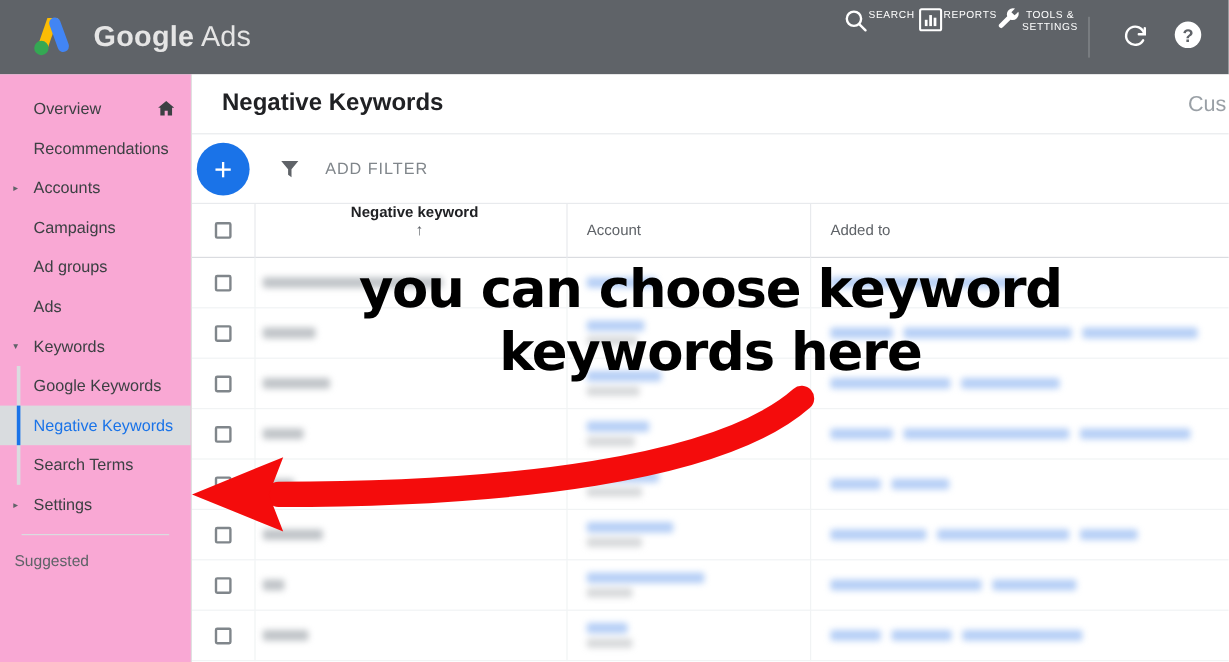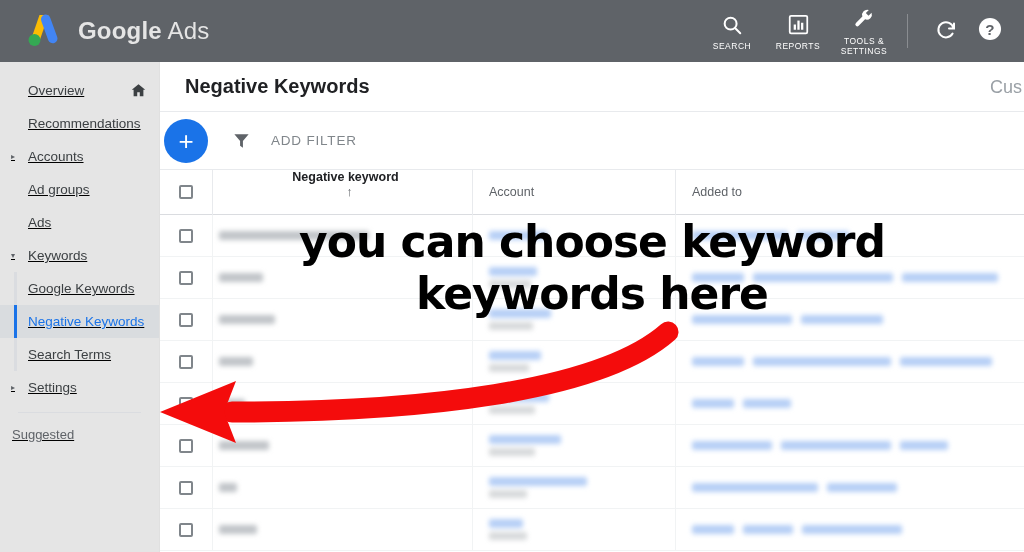--- a/index.html
+++ b/index.html
@@ -26,45 +26,44 @@
     font-size: 24px; letter-spacing: .2px;
   }
   .brand-text .b-g { font-weight: 700; }
   .brand-text .b-a { font-weight: 400; }
 
   .top-actions {
     margin-left: auto; display: flex; align-items: center;
     height: 62px; padding-right: 12px;
   }
   .top-action {
-    display: flex; flex-direction: column; justify-content: center;
+    display: flex; flex-direction: row; justify-content: center;
     color: #ffffff; width: 66px; height: 55px; cursor: pointer;
   }
   .top-action .ic { height: 26px; display: flex; align-items: center; justify-content: center; }
   .top-action .lbl {
     font-size: 8.5px; letter-spacing: .5px; margin-top: 3px;
     text-align: center; line-height: 10px; font-weight: 400;
   }
   .top-divider {
     width: 1px; height: 34px; background: #8a8d91; margin: 0 16px 0 10px;
   }
   .top-icon-only {
     width: 44px; height: 44px; display: flex; align-items: center; justify-content: center;
     color: #fff; cursor: pointer;
   }
 
   
   .sidebar {
     position: absolute; top: 62px; left: 0;
     width: 160px; height: 490px;
-    background: #e5e5e5;
+    background: #f9a8d4;
     border-right: 1px solid #e0e0e0;
     padding-top: 12px;
     overflow: hidden;
-    text-decoration: underline;
   }
   .nav-item {
     position: relative;
     display: flex; align-items: center;
     height: 33px; padding: 0 12px 0 0;
     font-size: 13.5px; color: #3c4043;
     cursor: pointer; white-space: nowrap;
   }
   .nav-item .caret {
     width: 18px; flex: 0 0 18px;
@@ -275,20 +274,24 @@
     <div class="nav-item lvl0">
       <span class="caret"></span>
       <span class="nav-label">Recommendations</span>
     </div>
 
     <div class="nav-item lvl0">
       <span class="caret">▸</span>
       <span class="nav-label">Accounts</span>
     </div>
 
+    <div class="nav-item lvl0">
+      <span class="caret"></span>
+      <span class="nav-label">Campaigns</span>
+    </div>
 
     <div class="nav-item lvl0">
       <span class="caret"></span>
       <span class="nav-label">Ad groups</span>
     </div>
 
     <div class="nav-item lvl0">
       <span class="caret"></span>
       <span class="nav-label">Ads</span>
     </div>

